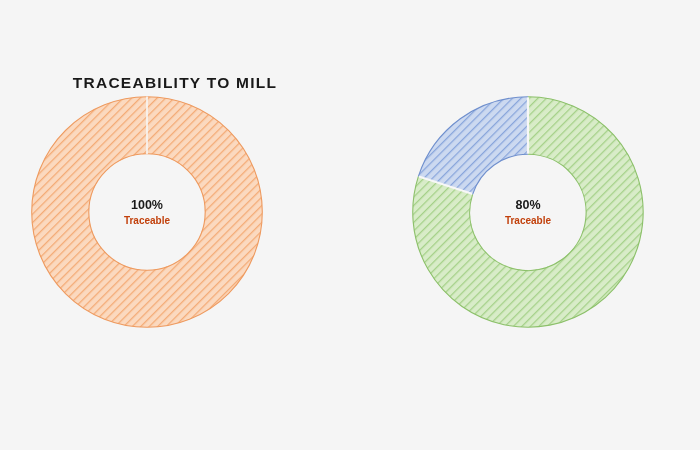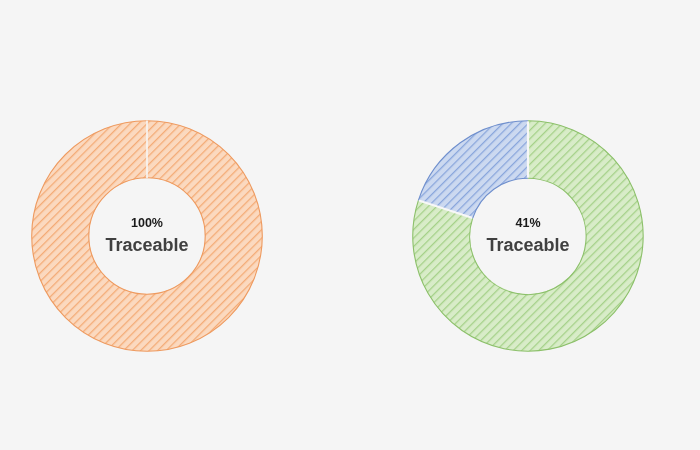--- a/index.html
+++ b/index.html
@@ -35,21 +35,21 @@
     text-align: center;
     font-size: 15.5px;
     font-weight: bold;
     letter-spacing: 1.25px;
     color: #191919;
     white-space: nowrap;
   }
 
   .donut-wrap {
     position: absolute;
-    top: 120px;
+    top: 96px;
     width: 232px;
     height: 232px;
   }
   .chart-panel.left  .donut-wrap { left: 31px; }
   .chart-panel.right .donut-wrap { left: 62px; }
 
   .donut-svg {
     display: block;
     width: 232px;
     height: 232px;
@@ -67,33 +67,34 @@
     justify-content: center;
     pointer-events: none;
   }
   .center-pct {
     font-size: 12.5px;
     font-weight: bold;
     color: #1a1a1a;
     line-height: 1.45;
   }
   .center-sub {
-    font-size: 18px;
+    font-size: 10px;
     font-weight: bold;
-    color: #404040;
+    color: #c2410c;
     line-height: 1.45;
     text-align: center;
   }
 </style>
 </head>
 <body style="background: rgb(245, 245, 245);">
 
 <div class="canvas">
 
   <div class="chart-panel left">
+    <div class="chart-title">TRACEABILITY TO MILL</div>
 
     <div class="donut-wrap">
       <svg class="donut-svg" viewBox="0 0 232 232">
         <defs>
           <pattern id="hatch-orange" width="6" height="6" patternUnits="userSpaceOnUse" patternTransform="rotate(45)">
             <rect width="6" height="6" fill="#fbd9bf"></rect>
             <line x1="0" y1="0" x2="0" y2="6" stroke="#f4ab76" stroke-width="2.6"></line>
           </pattern>
           <pattern id="hatch-green" width="6" height="6" patternUnits="userSpaceOnUse" patternTransform="rotate(45)">
             <rect width="6" height="6" fill="#d8ecc8"></rect>
@@ -153,19 +154,19 @@
 
         <path d="M 116 0.8 A 115.2 115.2 0 1 1 6.4 80.4" fill="none" stroke="#8cc06a" stroke-width="1.1"></path>
 
         <path d="M 6.4 80.4 A 115.2 115.2 0 0 1 116 0.8" fill="none" stroke="#6f8fcd" stroke-width="1.1"></path>
 
         <path d="M 116 58.2 A 58.2 58.2 0 1 1 60.6 98.3" fill="none" stroke="#8cc06a" stroke-width="1.1"></path>
         <path d="M 60.6 98.3 A 58.2 58.2 0 0 1 116 58.2" fill="none" stroke="#6f8fcd" stroke-width="1.1"></path>
       </svg>
 
       <div class="center-label">
-        <div class="center-pct">41%</div>
+        <div class="center-pct">80%</div>
         <div class="center-sub">Traceable</div>
       </div>
     </div>
   </div>
 
 </div>
 
 </body></html>

